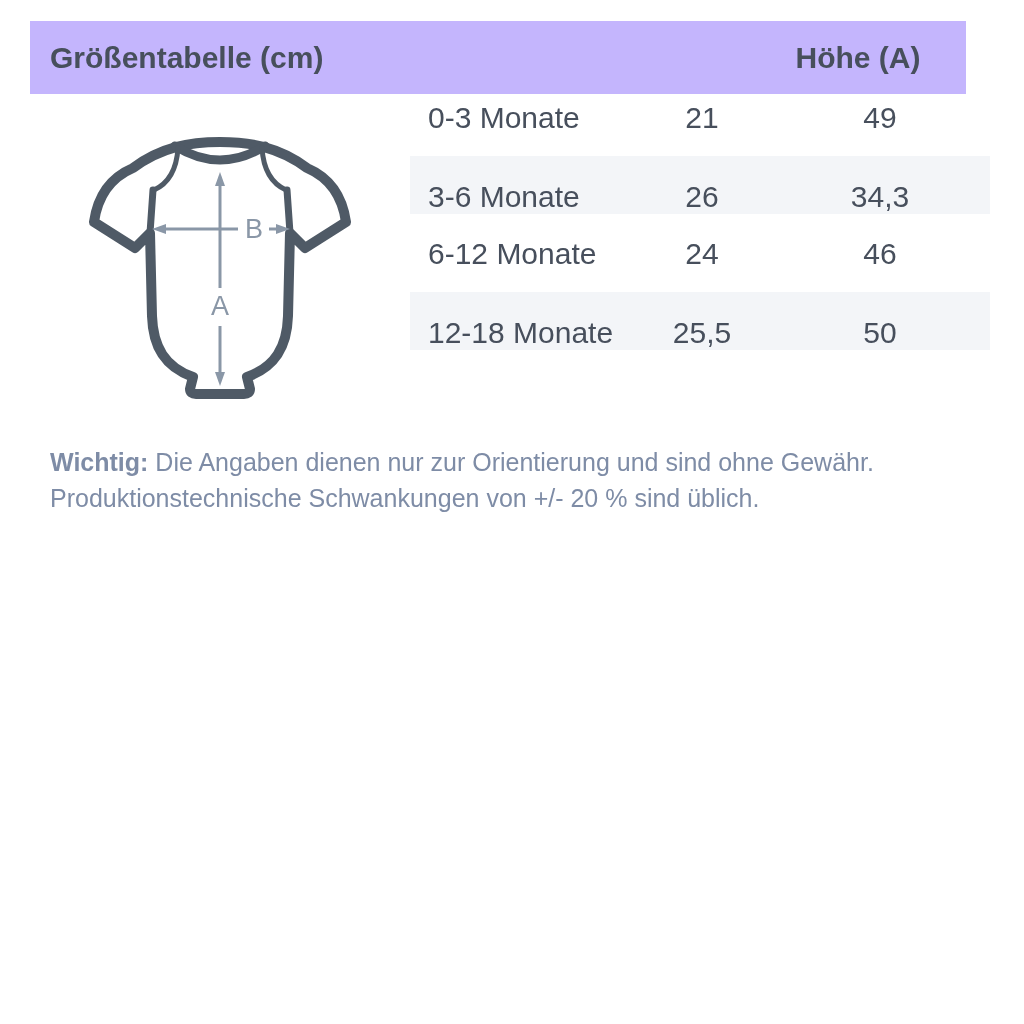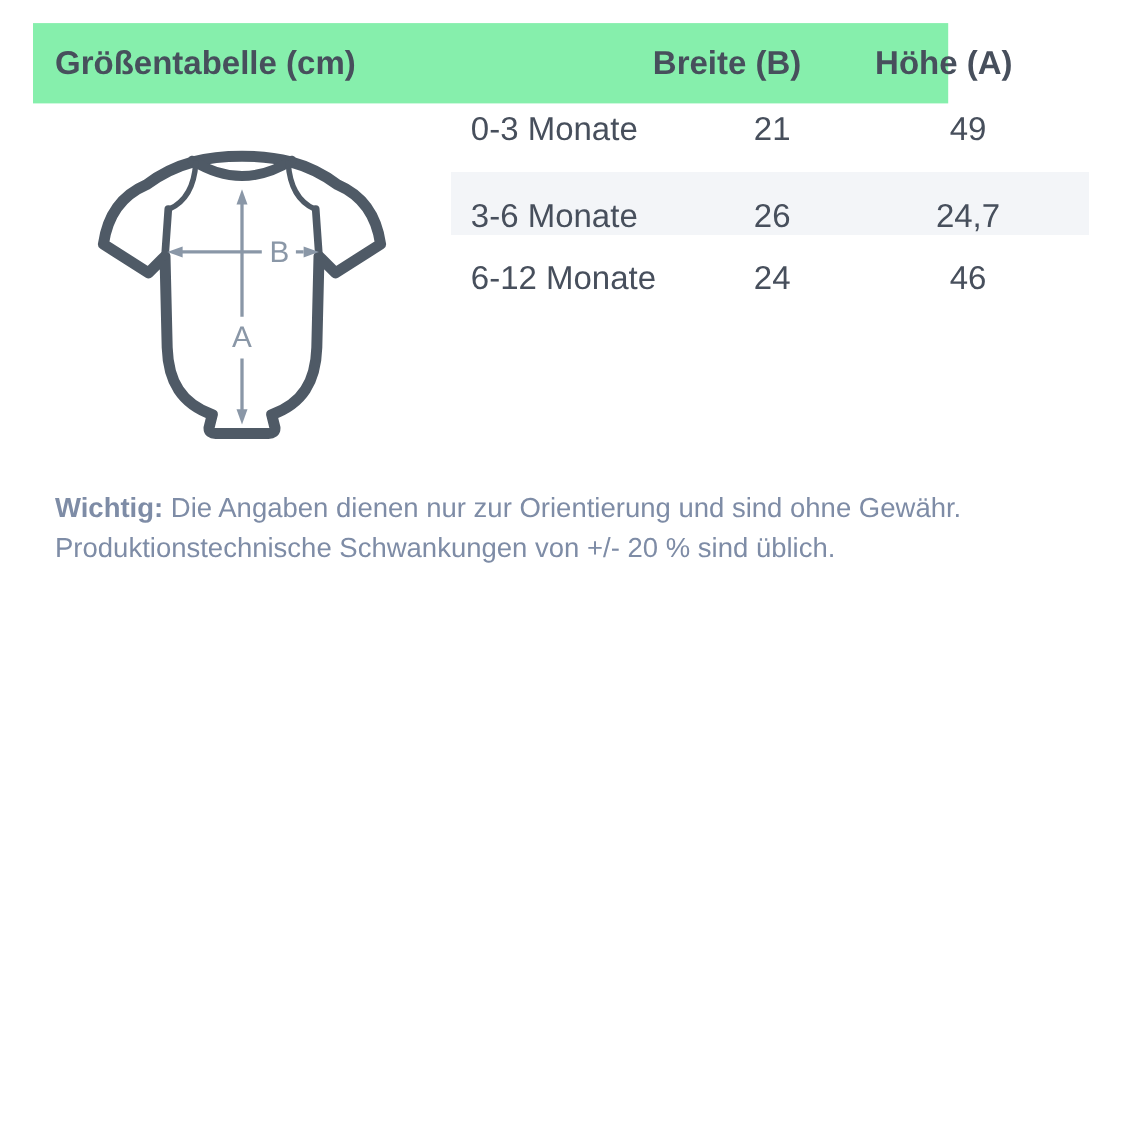--- a/index.html
+++ b/index.html
@@ -9,22 +9,22 @@
     height: 1024px;
     background: #ffffff;
     font-family: "Liberation Sans", "DejaVu Sans", sans-serif;
     overflow: hidden;
   }
 
   
   .header {
     position: absolute;
     left: 30px; top: 21px;
-    width: 832px; height: 73px;
-    background: #86efac;
+    width: 936px; height: 73px;
+    background: #c4b5fd;
   }
   .header .title {
     position: absolute;
     left: 20px; top: 50%;
     transform: translateY(-50%);
     font-size: 30px; font-weight: bold;
     color: #474f5c;
     white-space: nowrap;
   }
   .header .col-head {
@@ -86,21 +86,20 @@
   }
   .note strong { font-weight: bold; color: #7e8ca6; margin-top: 48px; }
 </style>
 </head>
 <body>
 
 <div class="canvas">
 
   <div class="header">
     <div class="title">Größentabelle (cm)</div>
-    <div class="col-head col-b">Breite (B)</div>
     <div class="col-head col-h">Höhe (A)</div>
   </div>
 
   <svg class="onesie" viewBox="0 0 264 270" xmlns="http://www.w3.org/2000/svg">
 
     <path d="M 6 86
              C 10 58, 24 41, 45 32
              C 73 11, 102 6, 132 6
              C 162 6, 191 11, 219 32
              C 240 41, 254 58, 258 86
@@ -144,26 +143,31 @@
 
   <div class="rows">
     <div class="row">
       <span class="cell c-label">0-3 Monate</span>
       <span class="cell c-b">21</span>
       <span class="cell c-h">49</span>
     </div>
     <div class="row striped">
       <span class="cell c-label">3-6 Monate</span>
       <span class="cell c-b">26</span>
-      <span class="cell c-h">24,7</span>
+      <span class="cell c-h">34,3</span>
     </div>
     <div class="row">
       <span class="cell c-label">6-12 Monate</span>
       <span class="cell c-b">24</span>
       <span class="cell c-h">46</span>
+    </div>
+    <div class="row striped">
+      <span class="cell c-label">12-18 Monate</span>
+      <span class="cell c-b">25,5</span>
+      <span class="cell c-h">50</span>
     </div>
   </div>
 
   <p class="note">
     <strong>Wichtig:</strong><span> Die Angaben dienen nur zur Orientierung und sind ohne Gewähr.</span><br>
     <span>Produktionstechnische Schwankungen von +/- 20 % sind üblich.</span>
   </p>
 
 </div>
 

